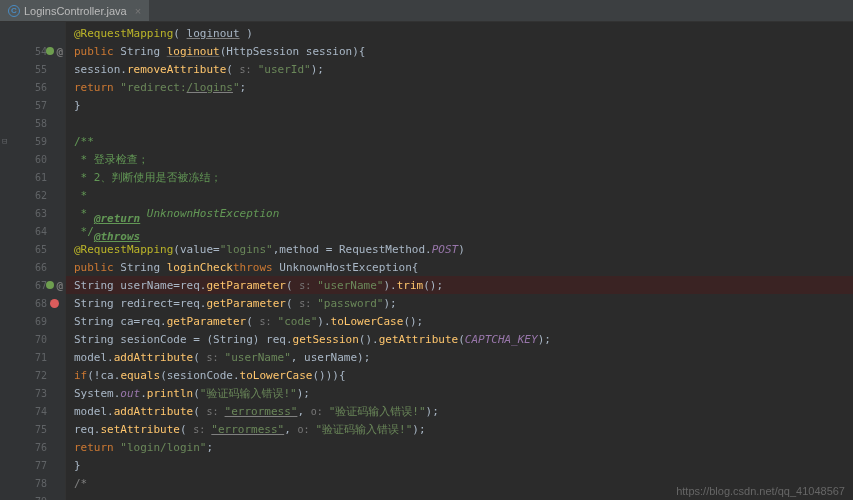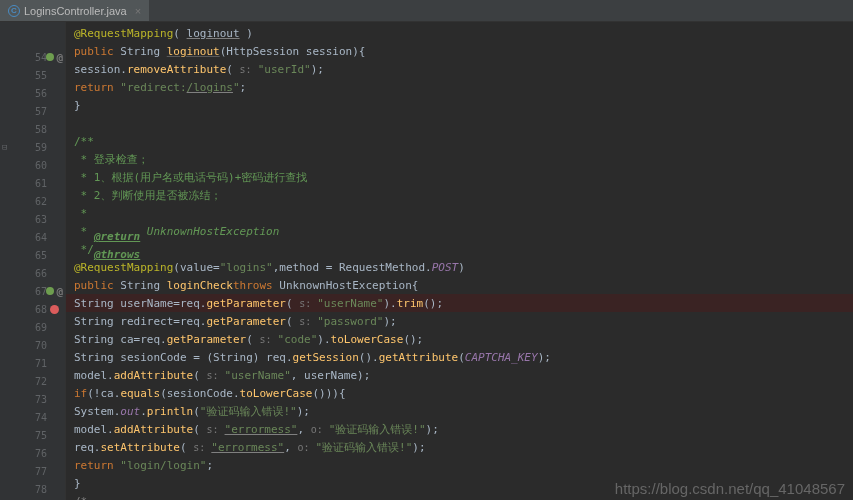--- a/index.html
+++ b/index.html
@@ -43,21 +43,21 @@
 }
 .tab-close { color: #777; font-size: 11px; margin-left: 4px; }
 .editor {
   display: flex;
   height: calc(100% - 22px);
 }
 .gutter {
   width: 66px;
   background: #313335;
   border-right: 1px solid #323232;
-  padding-top: 8px;
+  padding-top: 2px;
 }
 .gutter-line {
   height: 18px;
   display: flex;
   align-items: center;
   justify-content: flex-end;
   padding-right: 4px;
   position: relative;
 }
 .line-num {
@@ -126,21 +126,21 @@
 .doc-em { color: #629755; font-style: italic; }
 .doctag { color: #629755; font-style: italic; text-decoration: underline; font-weight: bold; margin-top: 47px; }
 .ul { text-decoration: underline; text-decoration-color: #808080; }
 .mth-ul { color: #ffc66d; text-decoration: underline; text-decoration-color: #5a5a5a; }
 .str-ul { color: #6a8759; text-decoration: underline; text-decoration-color: #808080; }
 .watermark {
   position: absolute;
   bottom: 3px;
   right: 8px;
   color: #666;
-  font-size: 15px;
+  font-size: 11px;
   font-family: -apple-system, sans-serif;
 }
 </style>
 </head>
 <body>
 
 <div class="tab-bar">
   <div class="tab">
     <span class="tab-icon">C</span>
     <span>LoginsController.java</span>
@@ -244,21 +244,20 @@
     </div>
   <div class="code">
     <div class="code-line">    <span class="ann">@RequestMapping</span><span>( </span><span class="ul">loginout</span><span> )</span></div>
     <div class="code-line">    <span class="kw">public </span><span>String </span><span class="mth-ul">loginout</span><span>(HttpSession session){</span></div>
     <div class="code-line">        <span>session.</span><span class="mth">removeAttribute</span><span>( </span><span class="hint">s: </span><span class="str">"userId"</span><span>);</span></div>
     <div class="code-line">        <span class="kw">return </span><span class="str">"redirect:</span><span class="str-ul">/logins</span><span class="str">"</span><span>;</span></div>
     <div class="code-line">    <span>}</span></div>
     <div class="code-line"><span></span></div>
     <div class="code-line">    <span class="doc">/**</span></div>
     <div class="code-line">    <span class="doc"> * 登录检查；</span></div>
-    <div class="code-line">    <span class="doc"> * 1、根据(用户名或电话号码)+密码进行查找</span></div>
     <div class="code-line">    <span class="doc"> * 2、判断使用是否被冻结；</span></div>
     <div class="code-line">    <span class="doc"> * </span><span class="doctag">@return</span></div>
     <div class="code-line">    <span class="doc"> * </span><span class="doctag">@throws</span><span class="doc-em"> UnknownHostException</span></div>
     <div class="code-line">    <span class="doc"> */</span></div>
     <div class="code-line">    <span class="ann">@RequestMapping</span><span>(</span><span>value</span><span>=</span><span class="str">"logins"</span><span>,</span><span>method</span><span> = </span><span>RequestMethod.</span><span class="fld">POST</span><span>)</span></div>
     <div class="code-line">    <span class="kw">public </span><span>String </span><span class="mth">loginCheck</span><span class="kw">throws </span><span>UnknownHostException{</span></div>
     <div class="code-line current">        <span>String </span><span>userName=req.</span><span class="mth">getParameter</span><span>( </span><span class="hint">s: </span><span class="str">"userName"</span><span>).</span><span class="mth">trim</span><span>();</span></div>
     <div class="code-line">        <span>String </span><span>redirect=req.</span><span class="mth">getParameter</span><span>( </span><span class="hint">s: </span><span class="str">"password"</span><span>);</span></div>
     <div class="code-line">        <span>String </span><span>ca=req.</span><span class="mth">getParameter</span><span>( </span><span class="hint">s: </span><span class="str">"code"</span><span>).</span><span class="mth">toLowerCase</span><span>();</span></div>
     <div class="code-line">        <span>String </span><span>sesionCode = (String) req.</span><span class="mth">getSession</span><span>().</span><span class="mth">getAttribute</span><span>(</span><span class="fld">CAPTCHA_KEY</span><span>);</span></div>

